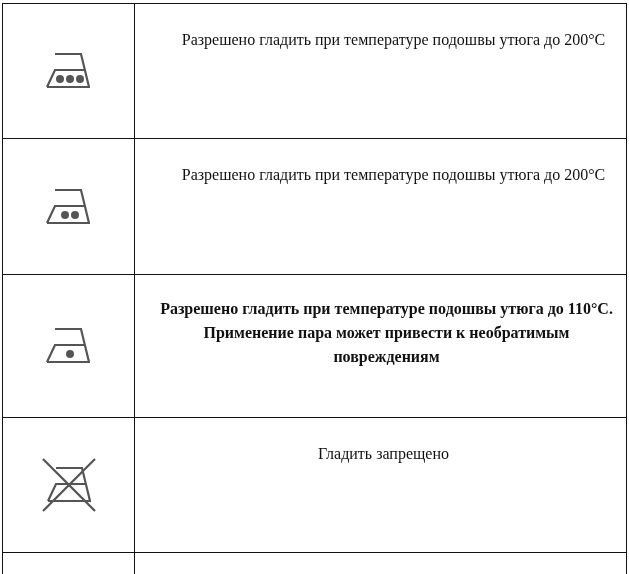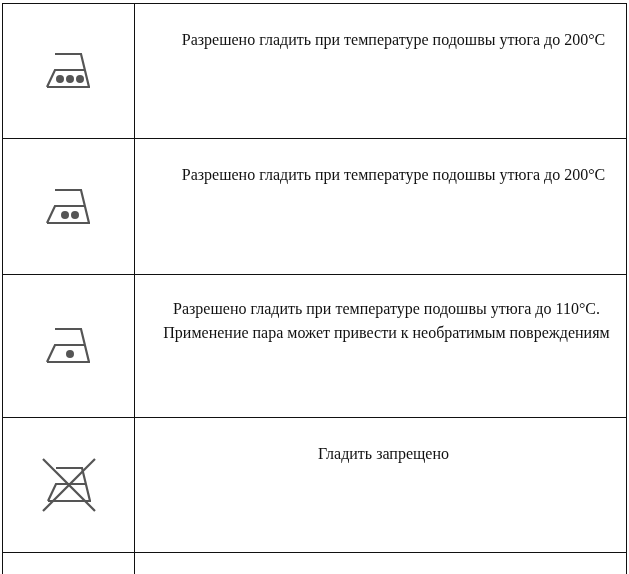--- a/index.html
+++ b/index.html
@@ -13,21 +13,21 @@
       font-size: 16px; color: #111111;
     }
     .care-table td { border: 1.5px solid #111111; padding: 0; }
     .care-table td.icon-cell { width: 131px; text-align: center; vertical-align: middle; }
     .care-table td.text-cell {
       vertical-align: top; text-align: center;
       line-height: 24px; padding: 24px 10px 0 24px;
     }
     .row-1 td { height: 110px; }
     .row-2 td { height: 111px; }
-    .row-3 td { height: 120px; }
+    .row-3 td { height: 120px; font-weight: bold; }
     .row-4 td { height: 110px; }
     .row-5 td { height: 111px; }
     .row-3 td.text-cell { padding-top: 22px; padding-left: 10px; }
     .row-4 td.text-cell, .row-5 td.text-cell { padding-left: 4px; }
     svg.icon { display: inline-block; vertical-align: middle; }
     svg.icon * { stroke: #555555; fill: none; stroke-width: 2.2; }
     svg.icon .dot { fill: #555555; stroke: none; }
     .text { display: block; margin-left: 12px; }
   </style>
 </head>

